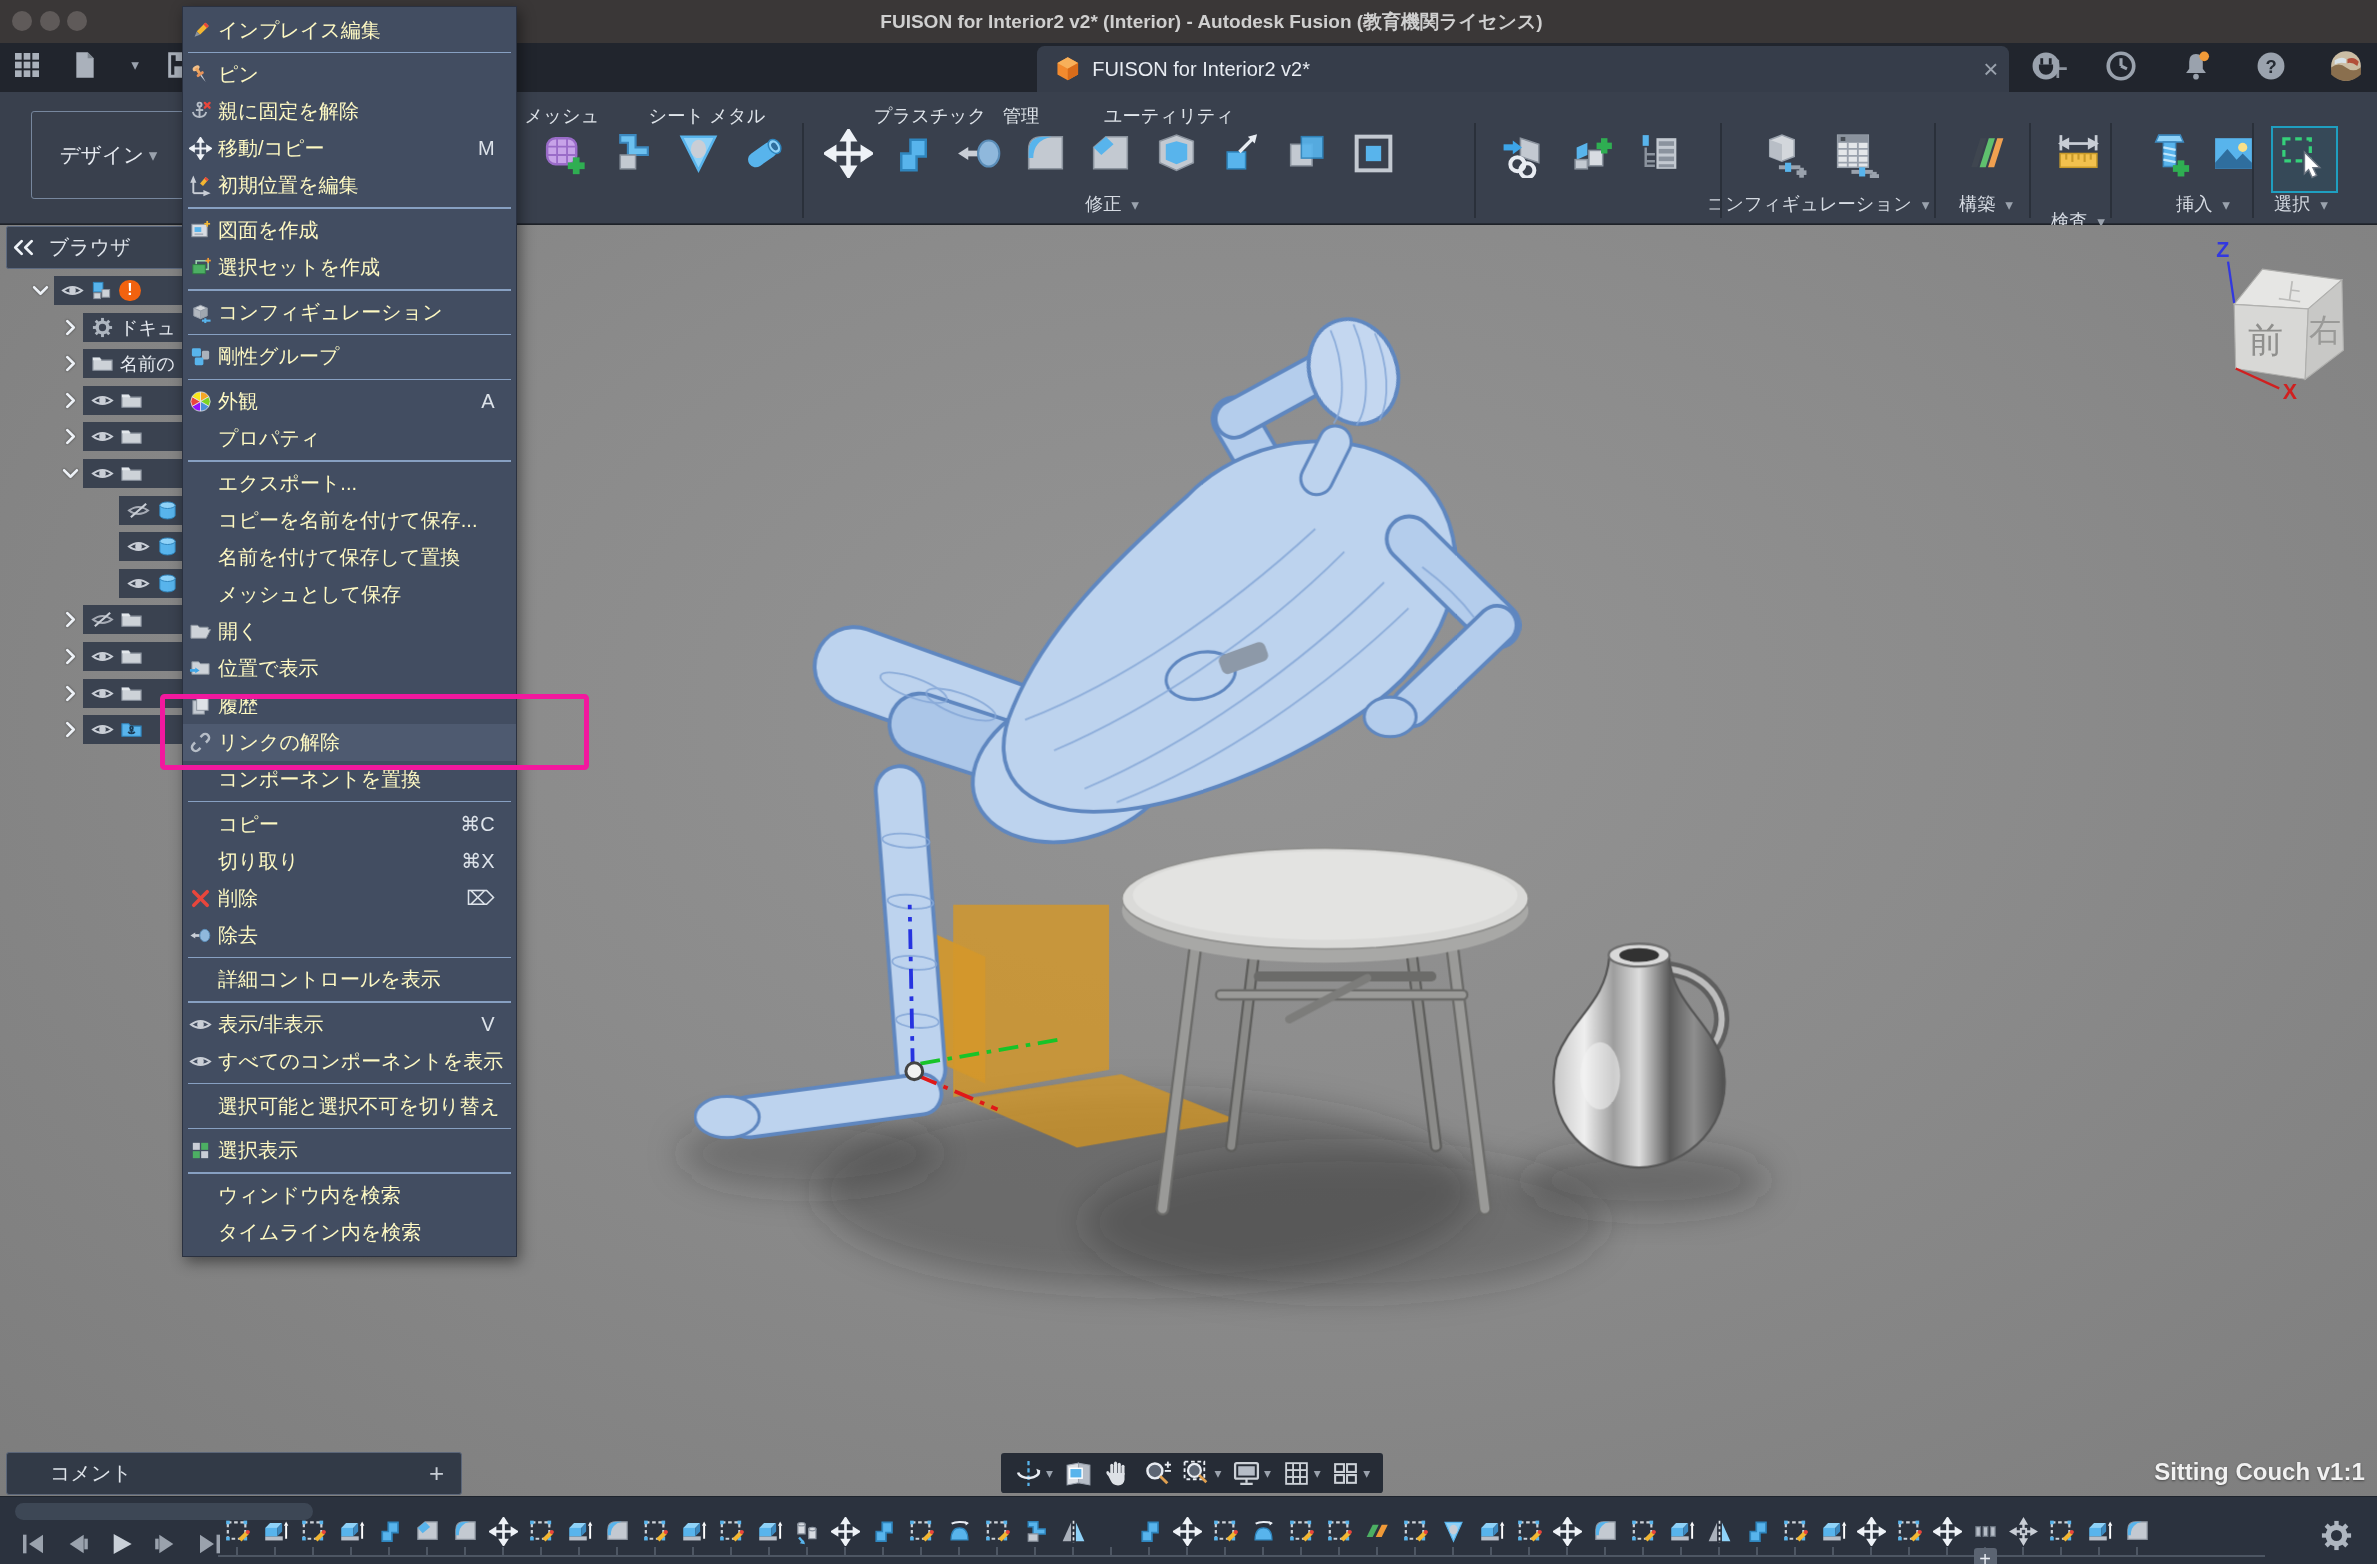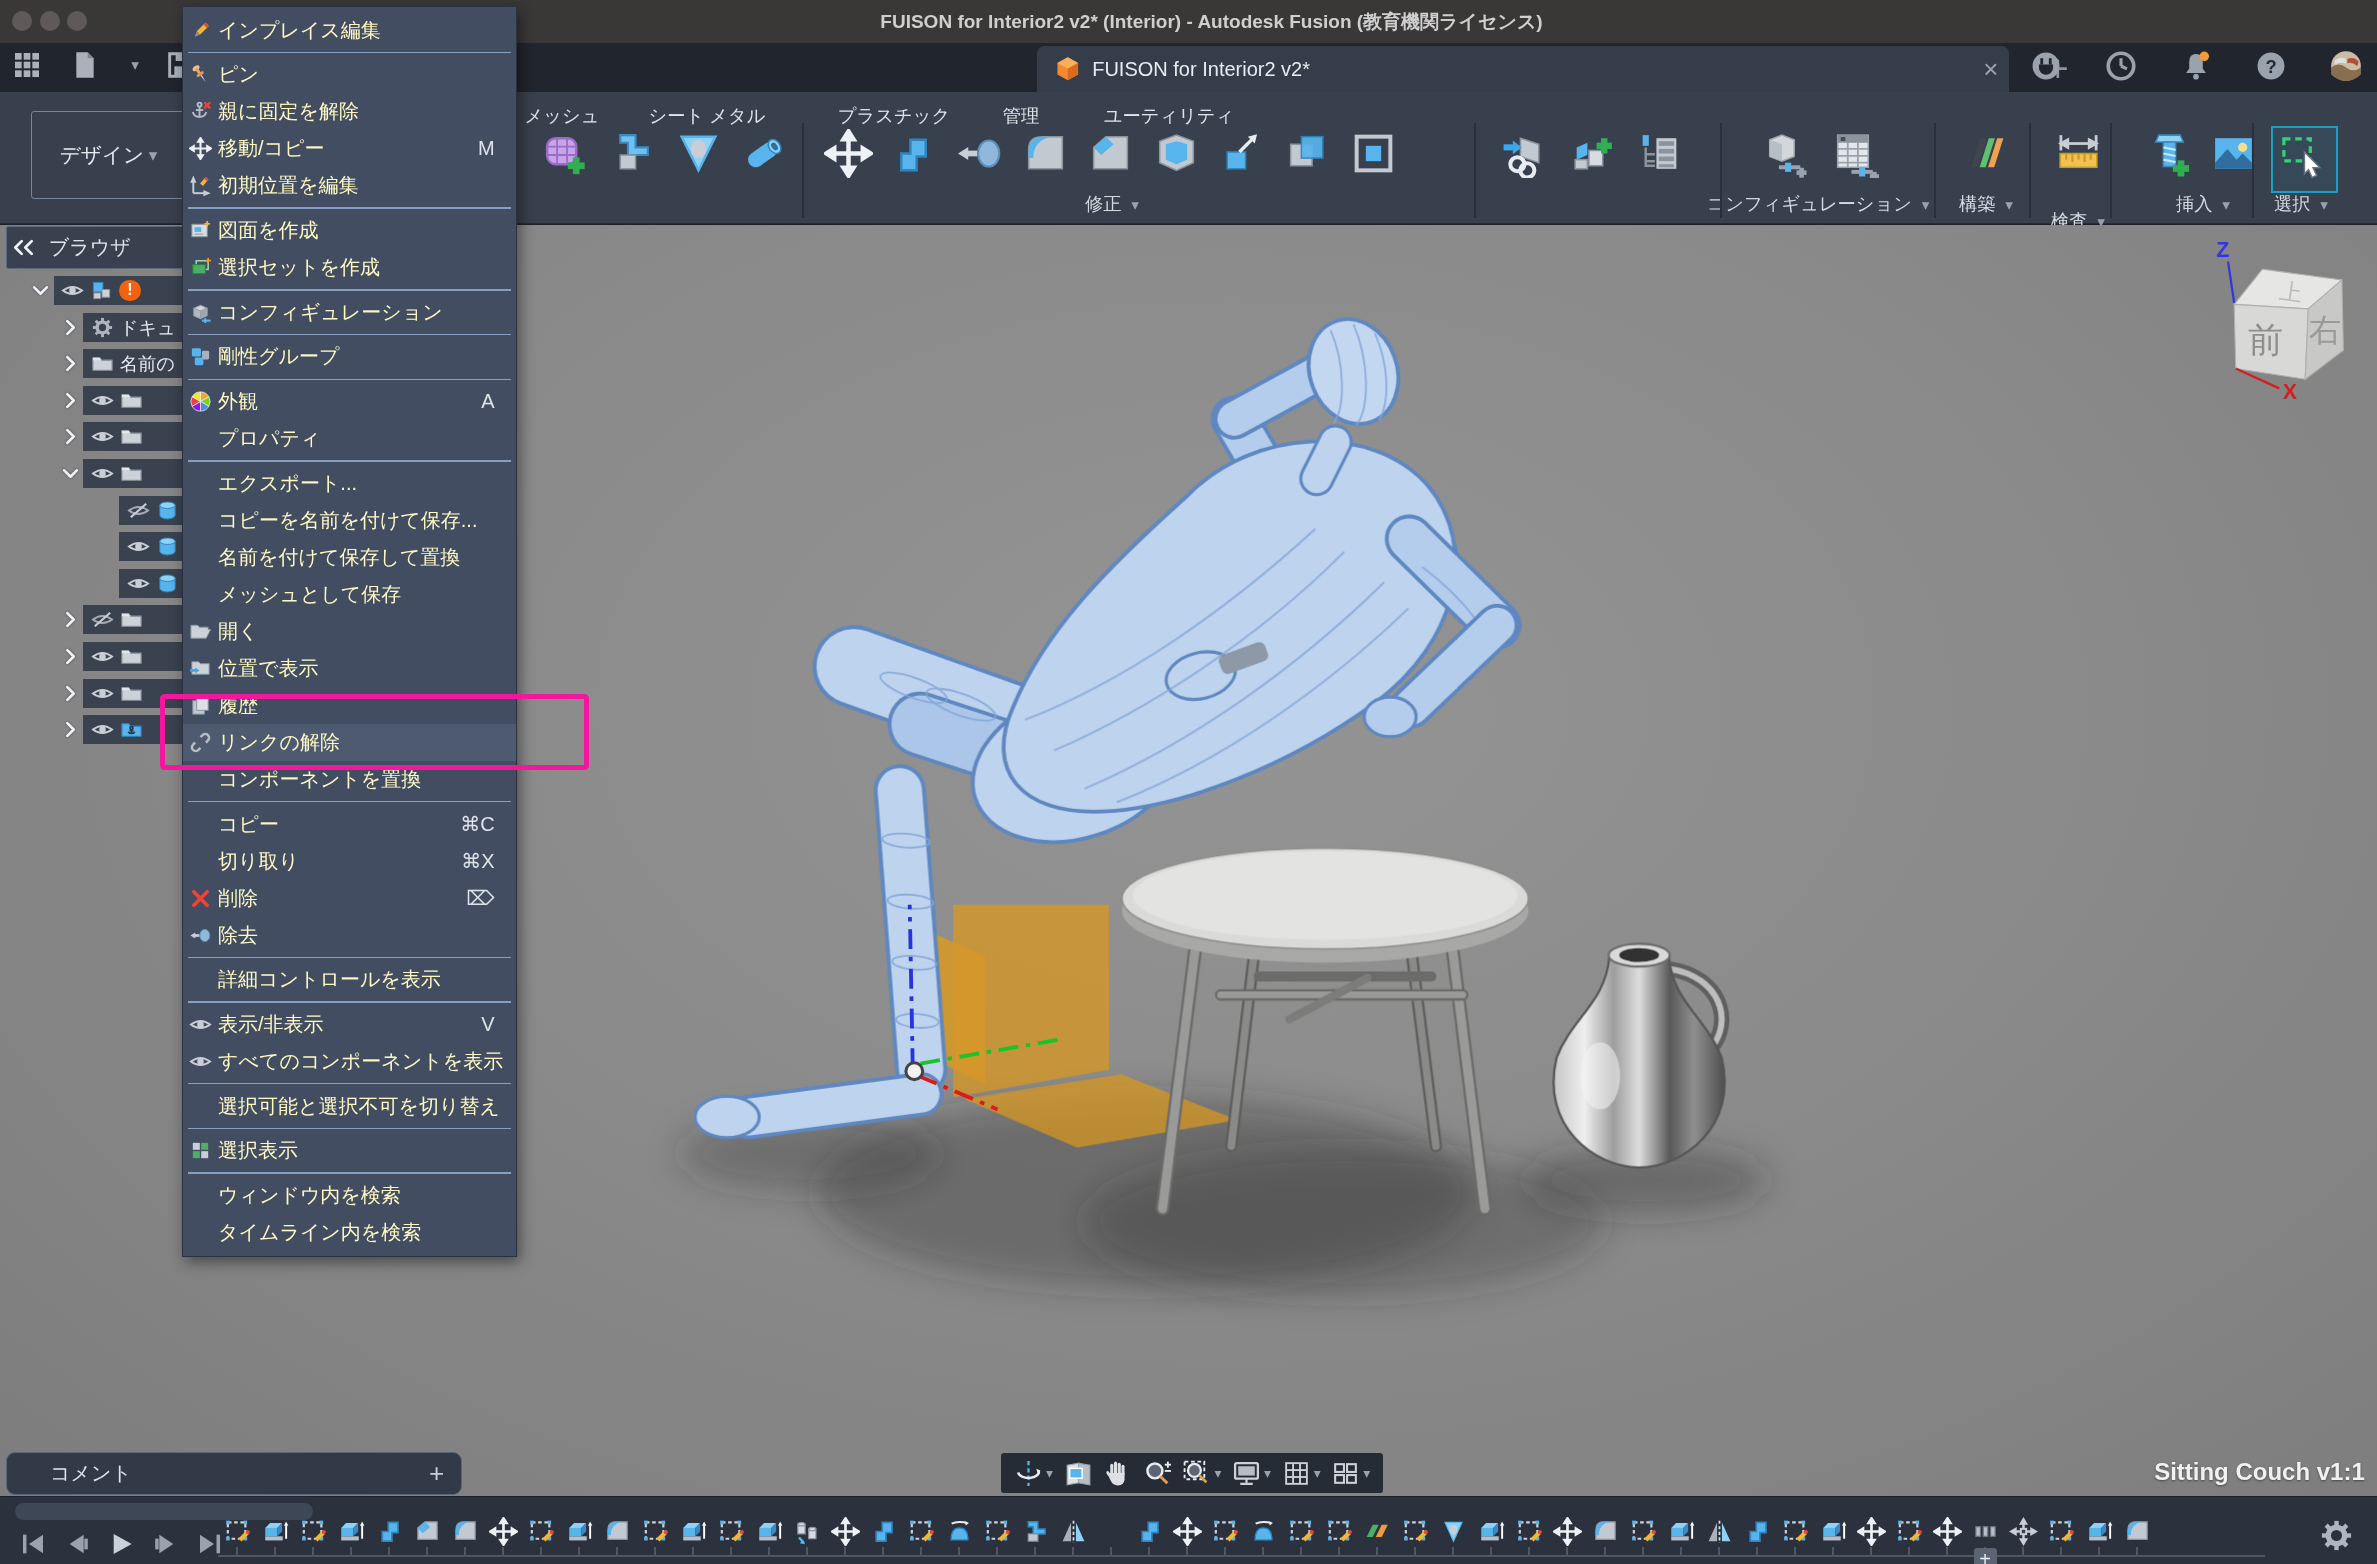--- a/index.html
+++ b/index.html
@@ -55,21 +55,21 @@
   .m-item{display:flex;align-items:center;height:37px;}
   .m-item.hl{background:#4e5a70;}
   .m-ic{width:35px;flex:0 0 35px;display:flex;justify-content:center;}
   .m-ic svg{width:23px;height:23px;}
   .m-lb{flex:1;color:#fef9c3;font-size:20px;white-space:nowrap;}
   .m-sc{color:#dde3ea;font-size:20px;padding-right:21.4px;}
   .m-sep{height:1.5px;background:rgba(165,195,235,.7);margin:3.1px 4.6px;}
   
   .pinkbox{position:absolute;left:160px;top:694px;width:419px;height:66px;border:5.3px solid #f2189e;border-radius:4.6px;z-index:60;}
   
-  .commentbar{position:absolute;left:6.1px;top:1452px;width:454px;height:41px;background:#323a47;border:1.5px solid #5b6679;border-radius:9px;display:flex;align-items:center;z-index:5;}
+  .commentbar{position:absolute;left:6.1px;top:1452px;width:454px;height:41px;background:#323a47;border:1.5px solid #5b6679;border-radius:3px;display:flex;align-items:center;z-index:5;}
   .commentbar .c-lbl{color:#dfe4ea;font-size:20px;margin-left:43px;flex:1;}
   .commentbar .c-add{color:#c7cdd5;font-size:26px;margin-right:17px;}
   
   .navbar{position:absolute;left:1001px;top:1453px;height:40px;background:#262c36;border-radius:3.1px;display:flex;align-items:center;padding:0 7.6px;z-index:5;}
   .n-item{display:flex;align-items:center;margin:0 5.3px;}
   .n-item svg{width:29px;height:29px;}
   .n-item .caret{font-size:13.8px;margin-left:3.1px;}
   
   .timeline{position:absolute;left:0;top:1496px;width:2377px;height:69px;background:#2b323e;border-top:1.5px solid #1e242d;}
   .tl-pill{position:absolute;left:15.3px;top:6.1px;width:298px;height:17px;border-radius:8.4px;background:#3d4755;}
@@ -700,21 +700,21 @@
   </div>
 
   <div class="ribbon">
     <div class="workspace">
       <span>デザイン</span>
       <span class="caret">▾</span>
     </div>
     <div id="ribbon-tabs">
         <div class="rtab" style="left: 562px;">メッシュ</div>
         <div class="rtab" style="left: 707px;">シート メタル</div>
-        <div class="rtab" style="left: 894px;">プラスチック</div>
+        <div class="rtab" style="left: 930px;">プラスチック</div>
         <div class="rtab" style="left: 1021px;">管理</div>
         <div class="rtab" style="left: 1169px;">ユーティリティ</div>
       </div>
     <div id="ribbon-groups">
         <div class="rgroup" style="left: 1112px;">修正 <span class="caret">▾</span></div>
         <div class="rgroup" style="left: 1589px; margin-top: 41px;">アセンブリ <span class="caret">▾</span></div>
         <div class="rgroup" style="left: 1818px;">コンフィギュレーション <span class="caret">▾</span></div>
         <div class="rgroup" style="left: 1986px;">構築 <span class="caret">▾</span></div>
         <div class="rgroup" style="left: 2078px; margin-top: 17px;">検査 <span class="caret">▾</span></div>
         <div class="rgroup" style="left: 2203px;">挿入 <span class="caret">▾</span></div>

